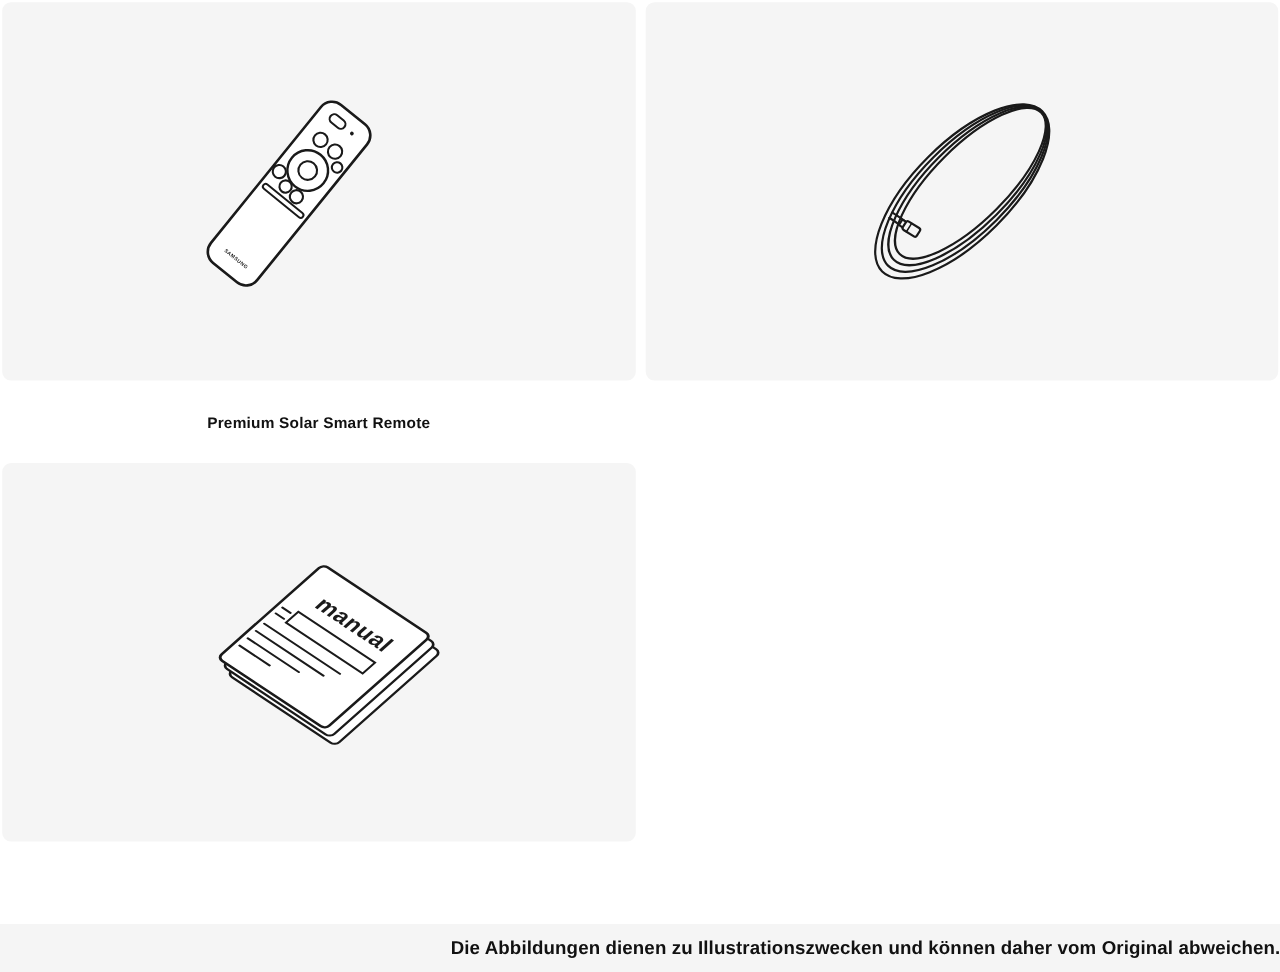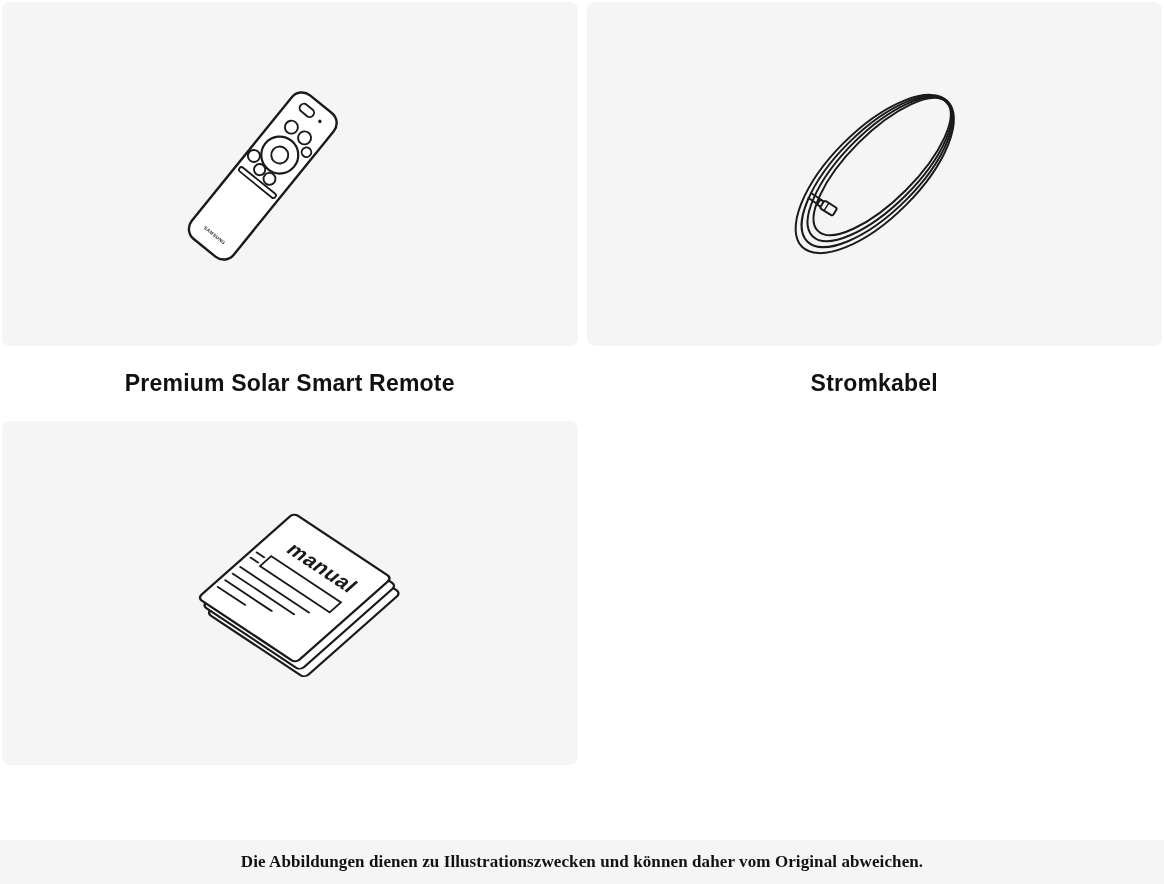--- a/index.html
+++ b/index.html
@@ -41,33 +41,32 @@
   .tile-empty {
     background: transparent;
   }
   .caption-row {
     height: 75px;
   }
   .caption {
     display: flex;
     align-items: center;
     justify-content: center;
-    font-size: 23px;
+    font-size: 14px;
     font-weight: 600;
     letter-spacing: 0.2px;
     color: #111111;
   }
   .footer-bar {
     margin-top: auto;
     height: 44px;
     background: #f5f5f5;
     display: flex;
     align-items: center;
-    justify-content: center;
-    font-family: Liberation Serif, serif;
+    justify-content: flex-end;
   }
   .footer-bar .disclaimer {
     font-size: 17px;
     font-weight: 600;
     letter-spacing: 0.1px;
     color: #111111;
   }
 </style>
 </head>
 <body>
@@ -110,21 +109,20 @@
             <rect x="-3" y="-13" width="6" height="4.5" rx="1" fill="#f5f5f5"></rect>
             <rect x="-4.5" y="-9" width="9" height="15" rx="2" fill="#f5f5f5" stroke-width="2"></rect>
             <line x1="-4.5" y1="-4" x2="4.5" y2="-4" stroke-width="1.4"></line>
           </g>
         </svg>
       </figure>
     </div>
 
     <div class="row caption-row">
       <div class="caption">Premium Solar Smart Remote</div>
-      <div class="caption">Stromkabel</div>
     </div>
 
     <div class="row">
       <figure class="tile">
         <svg viewBox="0 0 576 344">
 
           <g transform="translate(9,15)">
             <g transform="matrix(0.8305,0.5508,-0.75,0.6641,292,92)">
               <rect x="0" y="0" width="118" height="128" rx="5" fill="#ffffff" stroke="#1a1a1a" stroke-width="2.2"></rect>
             </g>

